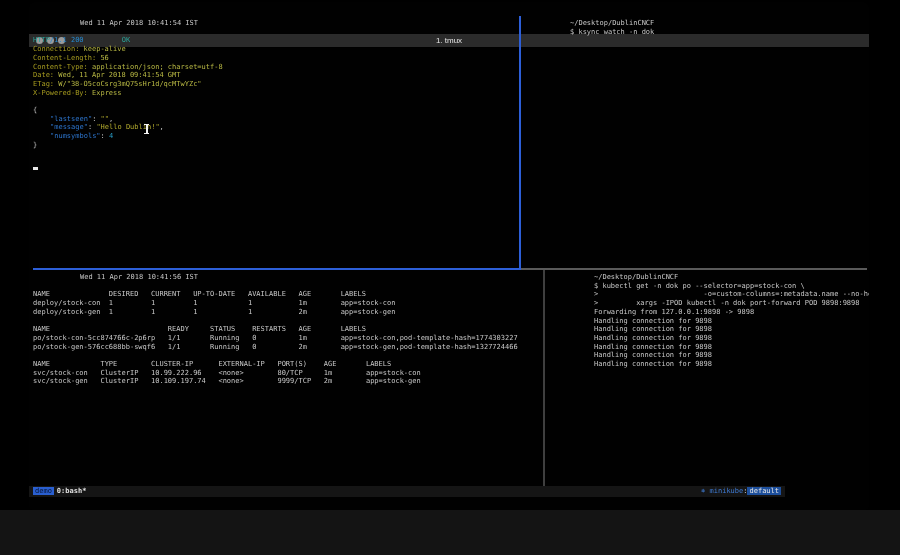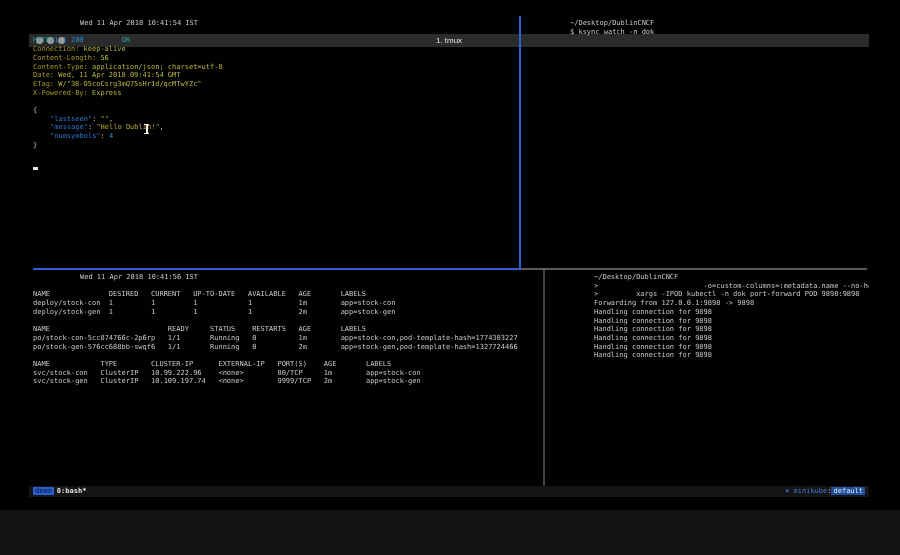--- a/index.html
+++ b/index.html
@@ -54,21 +54,21 @@
   .term-cursor { position:absolute; left:4px; top:151px; width:5px; height:2.5px; background:#e8e8e8; }
 
   .mouse-ibeam { position:absolute; left:117px; top:109px; width:1.5px; height:8px; background:#f2f2f2; }
   .mouse-ibeam::before, .mouse-ibeam::after {
     content:""; position:absolute; left:-1.8px; width:5px; height:1.4px; background:#f2f2f2;
   }
   .mouse-ibeam::before { top:-1px; }
   .mouse-ibeam::after  { bottom:-1px; }
 
   .statusbar {
-    position:absolute; left:0; top:484px; width:840px; height:11px;
+    position:absolute; left:0; top:484px; width:756px; height:11px;
     background:#151515; font-size:7px; line-height:11px;text-align:right;
   }
   .status-left  { position:absolute; left:4px;  top:0; white-space:pre; }
   .status-right { position:absolute; right:4px; top:0; white-space:pre; }
   .session { background:#2a5fd0; color:#041230; padding:0 2px; }
   .winitem { color:#e2e2e2; font-weight:bold; margin-left:3px; }
   .kicon, .kctx { color:#3f7cd6; }
   .ksep { color:#d0d0d0; }
   .kns  { background:#1d4f9c; color:#e8e8e8; padding:0 2px; }
 </style>
@@ -129,20 +129,21 @@
 po/stock-con-5cc874766c-2p6rp   1/1       Running   0          1m        app=stock-con,pod-template-hash=1774303227
 po/stock-gen-576cc688bb-swqf6   1/1       Running   0          2m        app=stock-gen,pod-template-hash=1327724466</pre>
       <div class="blank"></div>
       <pre class="tline c-white">NAME            TYPE        CLUSTER-IP      EXTERNAL-IP   PORT(S)    AGE       LABELS
 svc/stock-con   ClusterIP   10.99.222.96    &lt;none&gt;        80/TCP     1m        app=stock-con
 svc/stock-gen   ClusterIP   10.109.197.74   &lt;none&gt;        9999/TCP   2m        app=stock-gen</pre>
     </div>
 
     <div class="pane pane-br">
       <div class="line c-white">~/Desktop/DublinCNCF</div>
+      <div class="line c-white">$ kubectl get -n dok po --selector=app=stock-con \</div>
       <div class="line c-white">&gt;                         -o=custom-columns=:metadata.name --no-headers | \</div>
       <div class="line c-white">&gt;         xargs -IPOD kubectl -n dok port-forward POD 9898:9898</div>
       <div class="line c-white">Forwarding from 127.0.0.1:9898 -&gt; 9898</div>
       <div class="line c-white">Handling connection for 9898</div>
       <div class="line c-white">Handling connection for 9898</div>
       <div class="line c-white">Handling connection for 9898</div>
       <div class="line c-white">Handling connection for 9898</div>
       <div class="line c-white">Handling connection for 9898</div>
       <div class="line c-white">Handling connection for 9898</div>
     </div>

